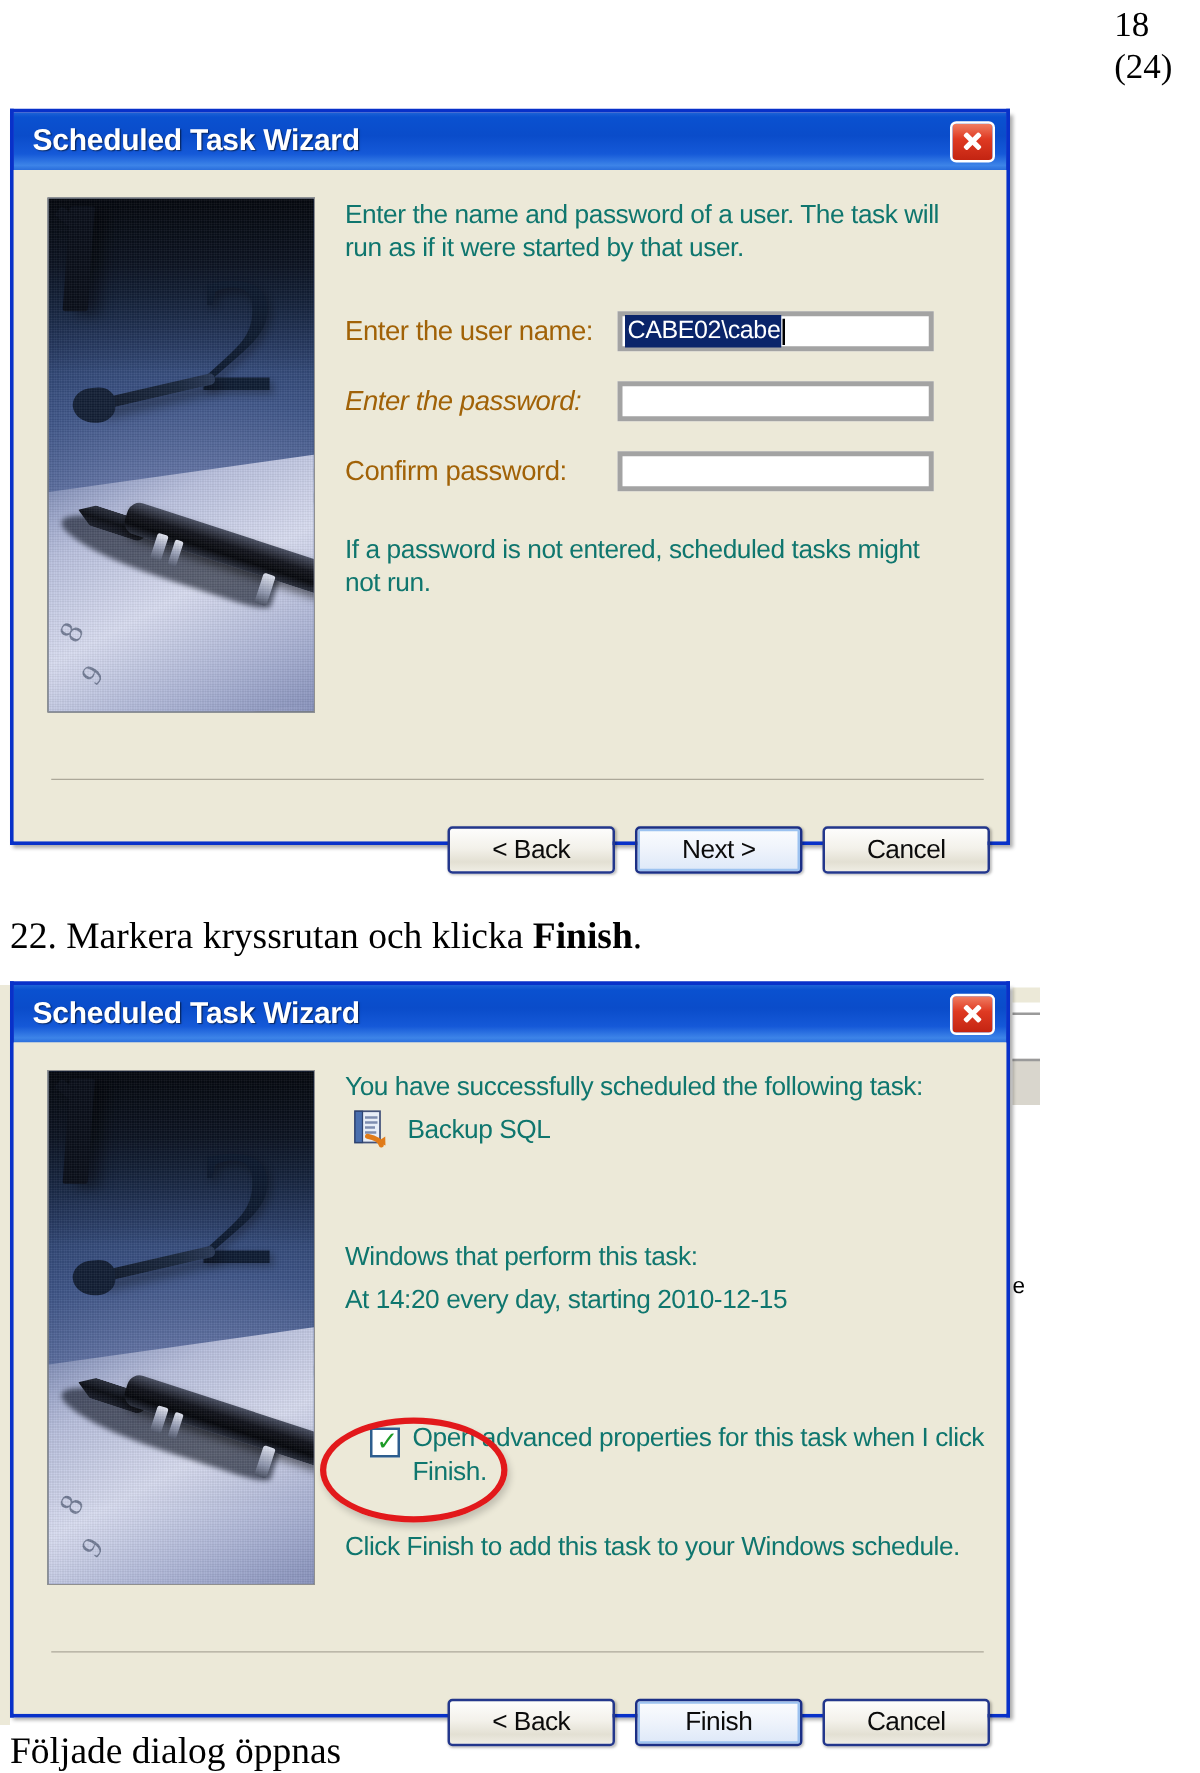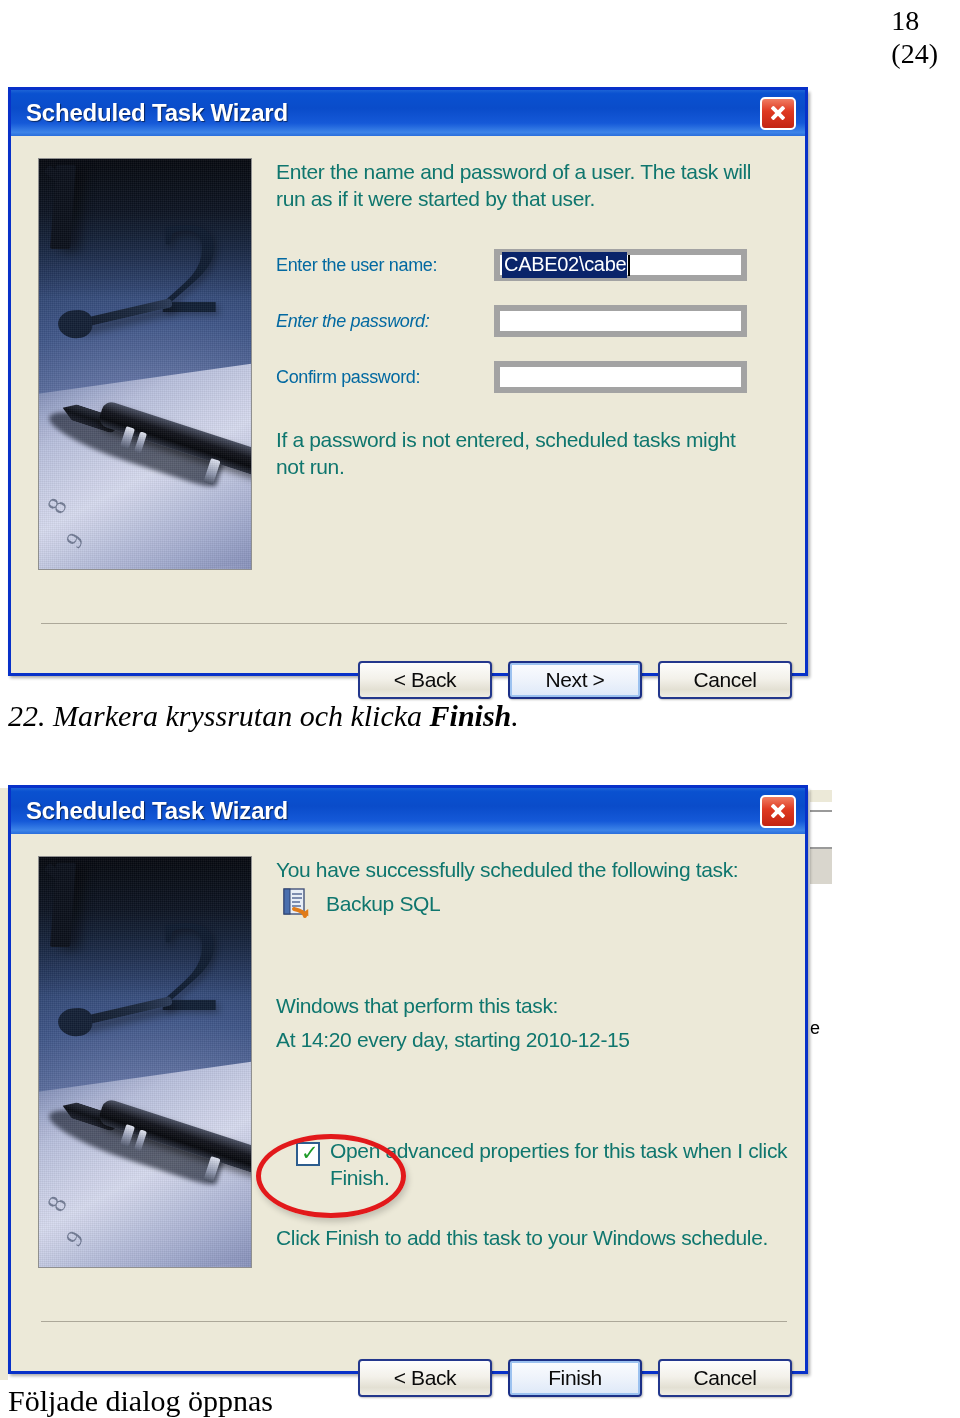--- a/index.html
+++ b/index.html
@@ -270,29 +270,29 @@
     position: absolute;
     display: flex;
     align-items: center;
     left: 0;
     width: 100%;
   }
   .field-label {
     width: 218px;
     flex: none;
     font-family: "Liberation Sans", sans-serif;
-    font-size: 18px;
-    color: #0369a1;
+    font-size: 22px;
+    color: #a16207;
     letter-spacing: -0.35px;
   }
   .field-input {
     width: 253px;
     height: 32px;
     background: #ffffff;
-    border: 6px solid #a3a3a3;
+    border: 4px solid #a3a3a3;
     box-sizing: border-box;
     display: flex;
     align-items: center;
     padding: 0 2px;
     font-family: "Liberation Sans", sans-serif;
     font-size: 20px;
     color: #000;
   }
   .sel-text {
     background: #0a246a;
@@ -473,21 +473,21 @@
     <div class="separator" style="top:487px;"></div>
 
     <div class="btn-row" style="left:347px; top:525px;">
       <div class="btn">&lt; Back</div>
       <div class="btn default">Next &gt;</div>
       <div class="btn">Cancel</div>
     </div>
   </div>
 </div>
 
-<div class="instruction" style="left:8px; top:699px;font-style:italic;">
+<div class="instruction" style="left:8px; top:732px;">
   <span>22. Markera kryssrutan och klicka </span><b>Finish</b><span>.</span>
 </div>
 
 <div class="bg-fill-left" style="left:0px; top:788px; width:8px; height:592px;"></div>
 <div class="bg-strip" style="left:809px; top:788px; width:28px; height:592px; border:none; background:#ffffff;"></div>
 <div style="position:absolute; left:810px; top:790px; width:22px; height:12px; background:#ece9d8;"></div>
 <div style="position:absolute; left:810px; top:810px; width:22px; height:2px; background:#9a9a9a;"></div>
 <div style="position:absolute; left:810px; top:847px; width:22px; height:35px; background:#d9d6cd; border-top:2px solid #9a9a9a;"></div>
 <div style="position:absolute; left:810px; top:1018px; width:16px; height:18px; font-family:'Liberation Sans',sans-serif; font-size:18px; color:#000; overflow:hidden;">e</div>
 

